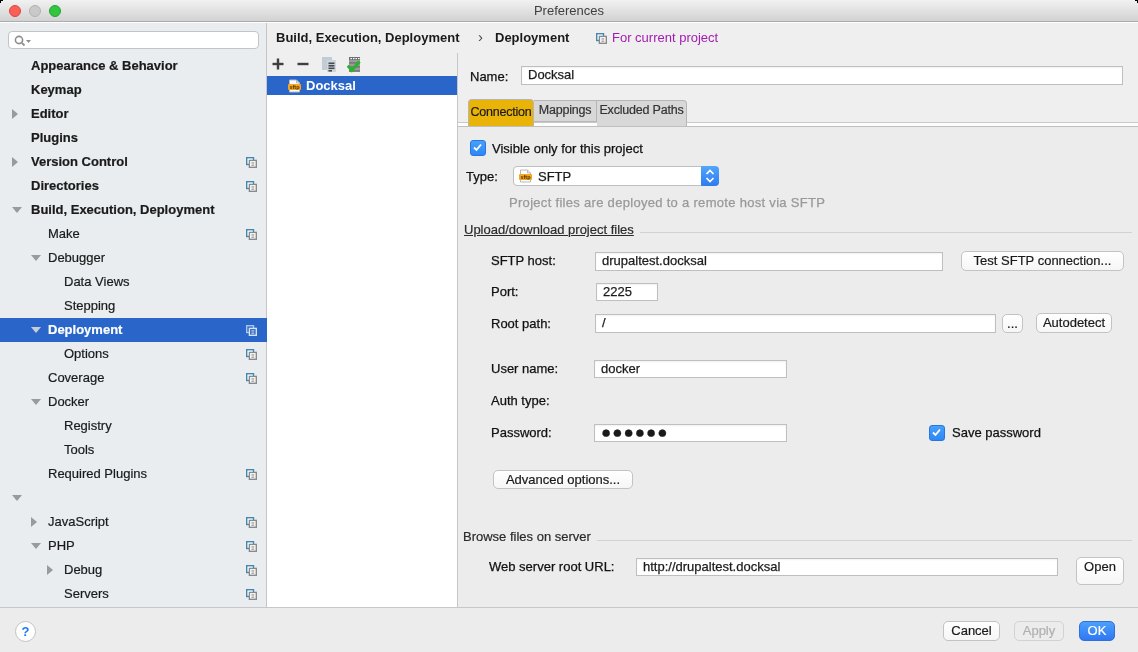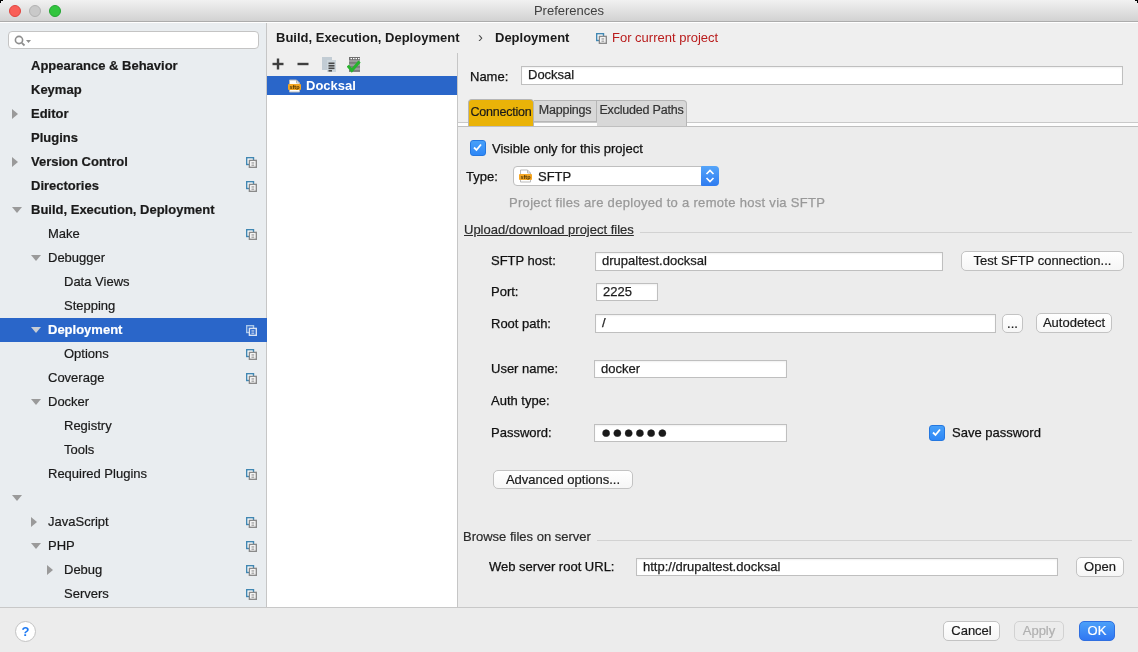--- a/index.html
+++ b/index.html
@@ -234,21 +234,21 @@
 <div class="abs" id="bchead">
   <div class="t b" style="left:9px;">Build, Execution, Deployment</div>
   <div class="t" style="left:211px;top:5px;color:#4a4a4a;font-size:15px;">›</div>
   <div class="t b" style="left:228px;">Deployment</div>
   <svg class="t" style="left:329px;top:10px" width="11" height="11" viewBox="0 0 11 11">
       <rect x="0.7" y="0.7" width="6.8" height="6.8" fill="#fff" stroke="#4187b2" stroke-width="1.4"></rect>
       <rect x="3.4" y="3.4" width="6.9" height="6.9" fill="#fff" stroke="#8a8a8a" stroke-width="1.4"></rect>
       <rect x="5.4" y="5.4" width="2.9" height="1.1" fill="#8a8a8a"></rect>
       <rect x="5.4" y="7.6" width="2.9" height="1.1" fill="#8a8a8a"></rect>
     </svg>
-  <div class="t" style="left:345px;color:#b91c1c;">For current project</div>
+  <div class="t" style="left:345px;color:#a21caf;">For current project</div>
 </div>
 
 <div class="abs" id="midpanel">
   <div id="midtoolbar">
     <svg style="position:absolute;left:5px;top:5px" width="12" height="12" viewBox="0 0 12 12">
         <line x1="6" y1="0.5" x2="6" y2="11.5" stroke="#3f3f3f" stroke-width="2.4"></line>
         <line x1="0.5" y1="6" x2="11.5" y2="6" stroke="#3f3f3f" stroke-width="2.4"></line>
       </svg>
     <svg style="position:absolute;left:30px;top:5px" width="12" height="12" viewBox="0 0 12 12">
         <line x1="0.5" y1="6" x2="11.5" y2="6" stroke="#3f3f3f" stroke-width="2.4"></line>
@@ -344,21 +344,21 @@
         </svg></div>
     <div class="lbl" style="left:494px;top:298px;">Save password</div>
 
     <div class="btn" style="left:35px;top:343px;width:140px;height:19px;"><span>Advanced options...</span></div>
 
     <div class="sect" style="left:5px;top:402px;">Browse files on server</div>
     <div class="sline" style="left:139px;top:413px;width:535px;"></div>
 
     <div class="lbl" style="left:31px;top:432px;">Web server root URL:</div>
     <div class="fld" style="left:178px;top:431px;width:422px;height:18px;">http://drupaltest.docksal</div>
-    <div class="btn" style="left:618px;top:430px;width:48px;height:20px;"><span>Open</span></div>
+    <div class="btn" style="left:618px;top:430px;width:48px;height:28px;"><span>Open</span></div>
   </div>
 </div>
 
 <div class="abs" id="bottombar">
   <div id="helpbtn">?</div>
   <div class="btn" id="btn-cancel"><span>Cancel</span></div>
   <div class="btn" id="btn-apply"><span>Apply</span></div>
   <div class="btn" id="btn-ok"><span>OK</span></div>
 </div>
 

